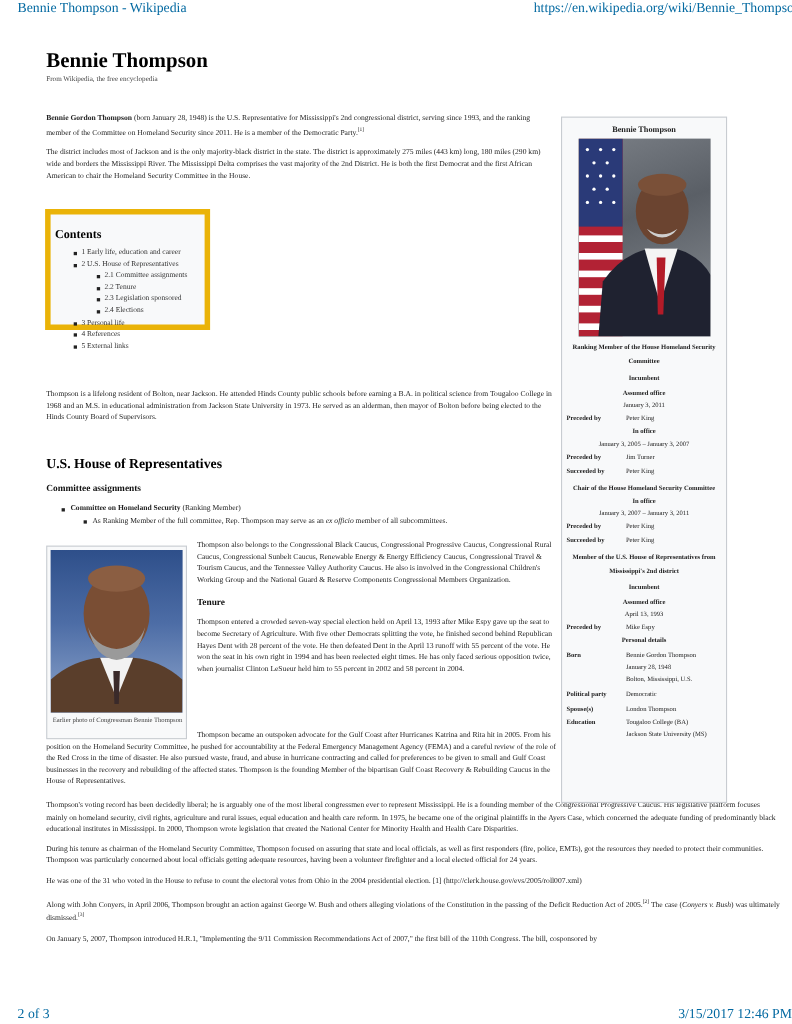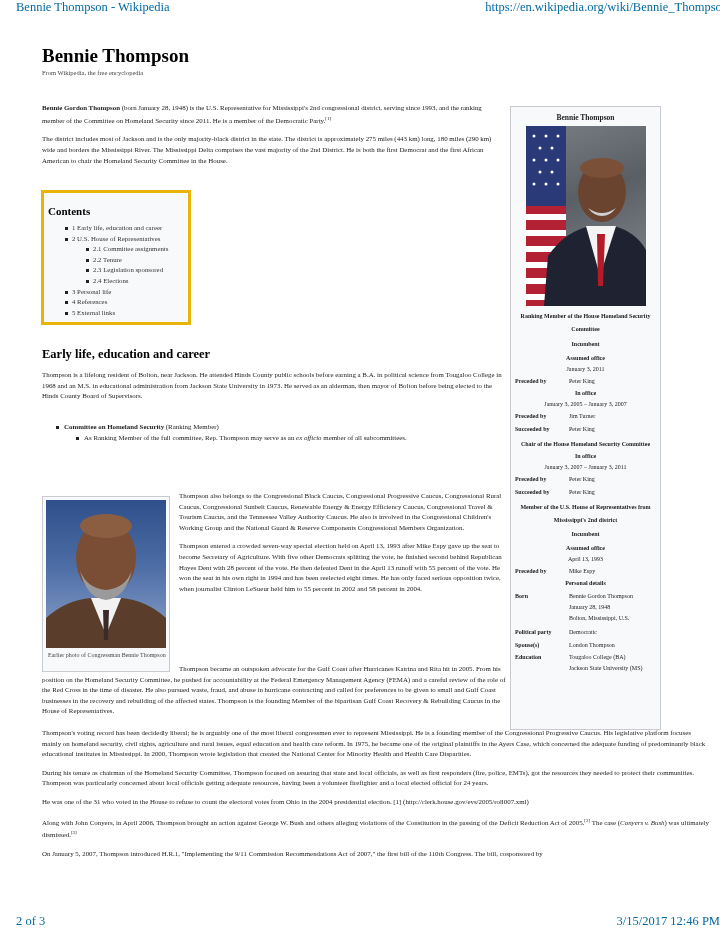--- a/index.html
+++ b/index.html
@@ -40,22 +40,22 @@
   }
   .ib-caption { text-align: center; font-weight: bold; font-size: 6px; line-height: 13px; margin-top: 4px; padding: 0 6px; }
   .ib-center { text-align: center; line-height: 11px; }
   .ib-bold { font-weight: bold; }
   .ib-row { display: flex; line-height: 13px; padding-left: 4px; }
   .ib-row .k { width: 54px; font-weight: bold; flex-shrink: 0; }
   .ib-row .v { flex: 1; }
   .ib-row.multi { line-height: 11px; }
 
   .toc {
-    position: absolute; left: 41px; top: 190px; width: 150px; height: 135px;
-    border: 3px solid #eab308; background: #f8f9fa; box-sizing: border-box; padding: 8px 4px;
+    position: absolute; left: 41px; top: 190px; width: 150px; height: 110px;
+    border: 5px solid #eab308; background: #f8f9fa; box-sizing: border-box; padding: 8px 4px;
   }
   .toc-title { font-size: 11px; font-weight: bold; color: #000; margin: 4px 0 6px 0; }
   .toc ul { list-style: none; margin: 0; padding: 0; }
   .toc li { font-size: 6.8px; line-height: 10.6px; color: #333; position: relative; padding-left: 24px; }
   .toc li.sub { padding-left: 45px; }
   .toc li .bullet { position: absolute; top: 4px; width: 3px; height: 3px; background: #222; }
   .toc li .bullet { left: 17px; }
   .toc li.sub .bullet { left: 38px; }
 
   h2 { font-size: 12.5px; font-weight: bold; margin: 0; color: #000; line-height: 16px; }
@@ -105,25 +105,26 @@
       <li class="sub"><span class="bullet"></span><span>2.2  Tenure</span></li>
       <li class="sub"><span class="bullet"></span><span>2.3  Legislation sponsored</span></li>
       <li class="sub"><span class="bullet"></span><span>2.4  Elections</span></li>
       <li><span class="bullet"></span><span>3  Personal life</span></li>
       <li><span class="bullet"></span><span>4  References</span></li>
       <li><span class="bullet"></span><span>5  External links</span></li>
     </ul>
 </div>
 
 <div class="abs" style="left:42px; top:346px; width:465px;">
-  <h2>Early life, education and career</h2>
   <p style="margin-top:8px;">Thompson is a lifelong resident of Bolton, near Jackson. He attended Hinds County public schools before earning a B.A. in political science from Tougaloo College in 1968 and an M.S. in educational administration from Jackson State University in 1973. He served as an alderman, then mayor of Bolton before being elected to the Hinds County Board of Supervisors.</p>
 </div>
 
 <div class="abs" style="left:42px; top:413px; width:465px;">
+  <h2>U.S. House of Representatives</h2>
+  <h3 style="margin-top:8px;">Committee assignments</h3>
   <ul class="bullet-list" style="margin-top:9px;">
     <li>
       <span class="bullet"></span>
       <b>Committee on Homeland Security</b><span> (Ranking Member)</span>
     </li>
     <li class="sub">
       <span class="bullet"></span>
       <span>As Ranking Member of the full committee, Rep. Thompson may serve as an </span><i>ex officio</i><span> member of all subcommittees.</span>
     </li>
   </ul>
@@ -138,20 +139,21 @@
       <ellipse cx="60" cy="58" rx="30" ry="38" fill="#7a4e34"></ellipse>
       <path d="M34 70 Q40 98 60 100 Q80 98 86 70 Q80 88 60 90 Q40 88 34 70 Z" fill="#9a9a9a"></path>
       <ellipse cx="60" cy="26" rx="26" ry="12" fill="#8b5e42"></ellipse>
     </svg>
   </div>
   <div class="thumb-caption">Earlier photo of Congressman Bennie Thompson</div>
 </div>
 
 <div class="abs" style="left:179px; top:491px; width:330px;">
   <p>Thompson also belongs to the Congressional Black Caucus, Congressional Progressive Caucus, Congressional Rural Caucus, Congressional Sunbelt Caucus, Renewable Energy &amp; Energy Efficiency Caucus, Congressional Travel &amp; Tourism Caucus, and the Tennessee Valley Authority Caucus. He also is involved in the Congressional Children's Working Group and the National Guard &amp; Reserve Components Congressional Members Organization.</p>
+  <h3 style="margin-top:8px;">Tenure</h3>
   <p style="margin-top:8px; height:84px; overflow:hidden;">Thompson entered a crowded seven-way special election held on April 13, 1993 after Mike Espy gave up the seat to become Secretary of Agriculture. With five other Democrats splitting the vote, he finished second behind Republican Hayes Dent with 28 percent of the vote. He then defeated Dent in the April 13 runoff with 55 percent of the vote. He won the seat in his own right in 1994 and has been reelected eight times. He has only faced serious opposition twice, when journalist Clinton LeSueur held him to 55 percent in 2002 and 58 percent in 2004.</p>
 </div>
 
 <div class="abs" style="left:42px; top:664px; width:467px;">
   <p style="text-indent:137px; margin-left:0;">Thompson became an outspoken advocate for the Gulf Coast after Hurricanes Katrina and Rita hit in 2005. From his position on the Homeland Security Committee, he pushed for accountability at the Federal Emergency Management Agency (FEMA) and a careful review of the role of the Red Cross in the time of disaster. He also pursued waste, fraud, and abuse in hurricane contracting and called for preferences to be given to small and Gulf Coast businesses in the recovery and rebuilding of the affected states. Thompson is the founding Member of the bipartisan Gulf Coast Recovery &amp; Rebuilding Caucus in the House of Representatives.</p>
 </div>
 
 <div class="abs" style="left:42px; top:728px; width:668px;">
   <p>Thompson's voting record has been decidedly liberal; he is arguably one of the most liberal congressmen ever to represent Mississippi. He is a founding member of the Congressional Progressive Caucus. His legislative platform focuses mainly on homeland security, civil rights, agriculture and rural issues, equal education and health care reform. In 1975, he became one of the original plaintiffs in the Ayers Case, which concerned the adequate funding of predominantly black educational institutes in Mississippi. In 2000, Thompson wrote legislation that created the National Center for Minority Health and Health Care Disparities.</p>
   <p style="margin-top:8px;">During his tenure as chairman of the Homeland Security Committee, Thompson focused on assuring that state and local officials, as well as first responders (fire, police, EMTs), got the resources they needed to protect their communities. Thompson was particularly concerned about local officials getting adequate resources, having been a volunteer firefighter and a local elected official for 24 years.</p>

